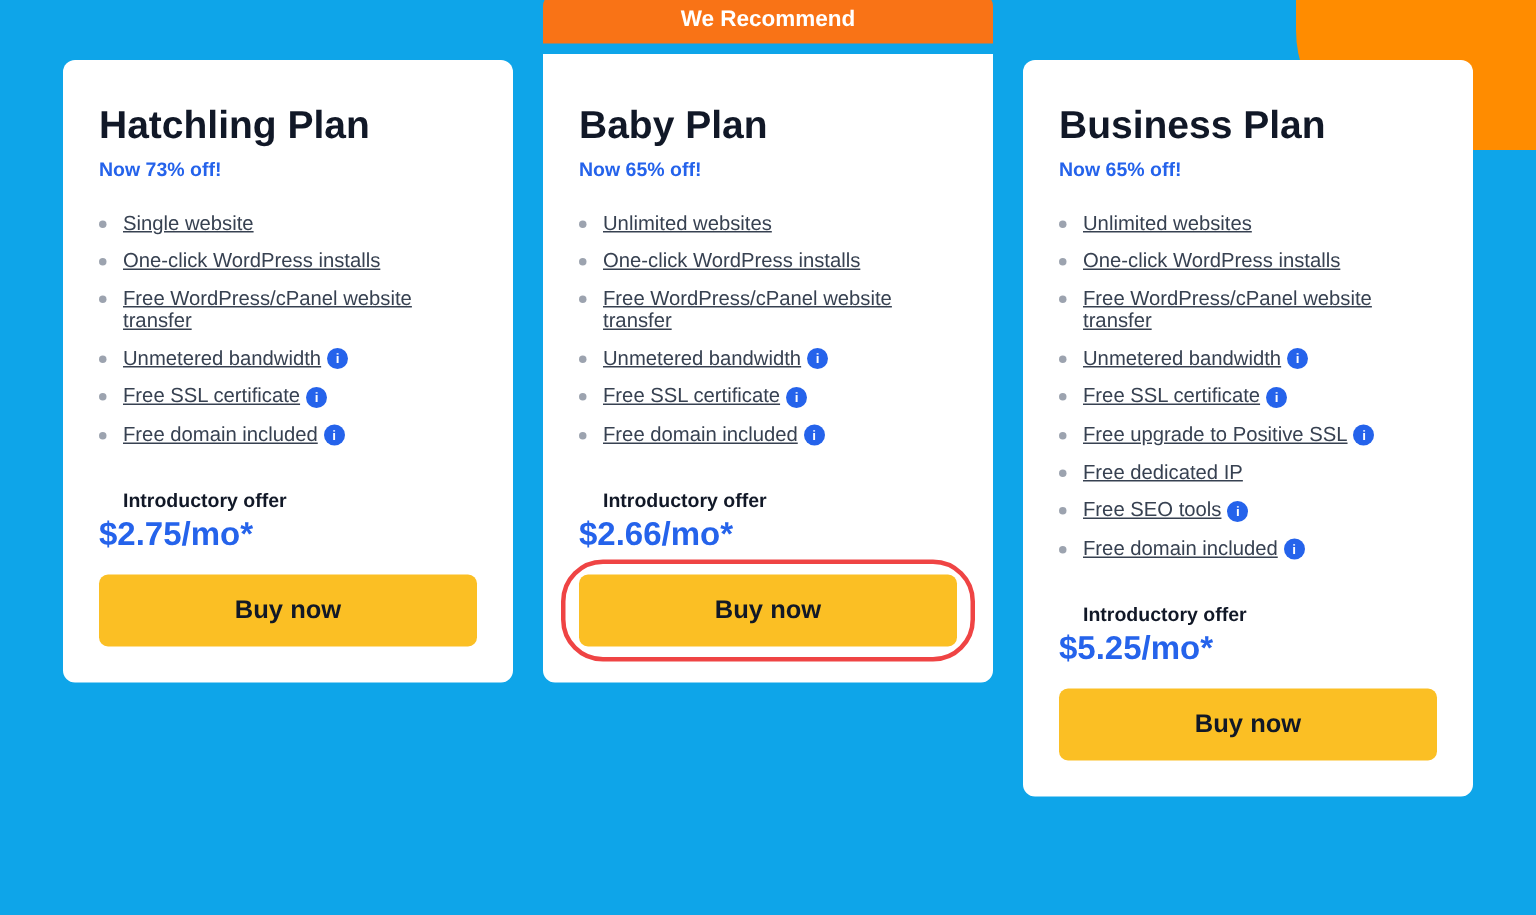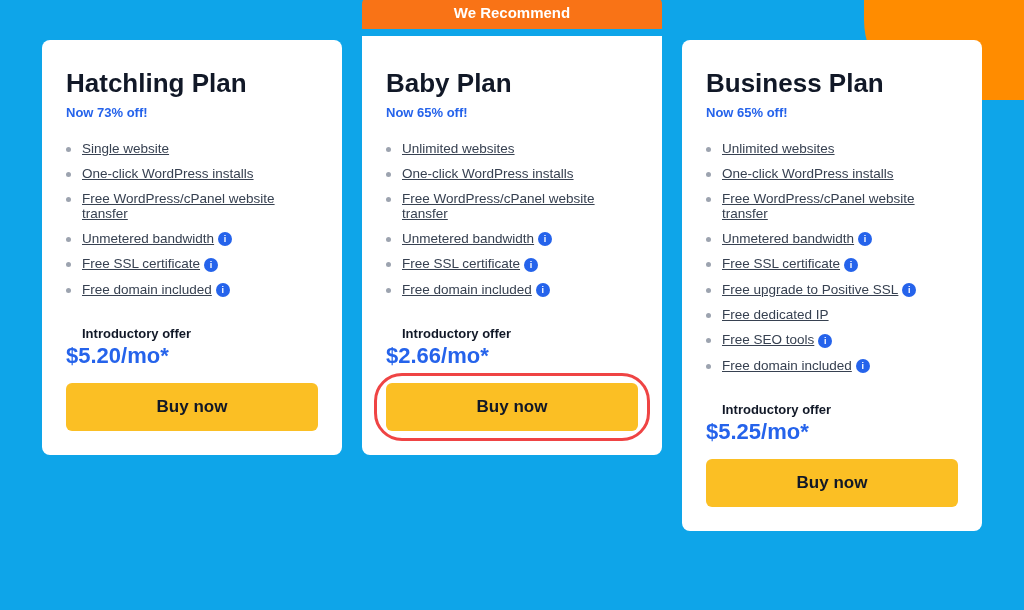--- a/index.html
+++ b/index.html
@@ -195,21 +195,21 @@
         <div class="plan-discount">Now 73% off!</div>
         <ul class="features-list">
           <li>Single website</li>
           <li>One-click WordPress installs</li>
           <li>Free WordPress/cPanel website transfer</li>
           <li>Unmetered bandwidth<span class="info-icon">i</span></li>
           <li>Free SSL certificate<span class="info-icon">i</span></li>
           <li>Free domain included<span class="info-icon">i</span></li>
         </ul>
         <div class="intro-label">Introductory offer</div>
-        <div class="intro-price">$5.20/mo*</div>
+        <div class="intro-price">$2.75/mo*</div>
         <div class="buy-btn-wrapper"><button class="buy-btn">Buy now</button></div>
       </div>
       <div class="plan-card recommended">
         <div class="recommend-banner">We Recommend</div>
         <div class="plan-title">Baby Plan</div>
         <div class="plan-discount">Now 65% off!</div>
         <ul class="features-list">
           <li>Unlimited websites</li>
           <li>One-click WordPress installs</li>
           <li>Free WordPress/cPanel website transfer</li>

